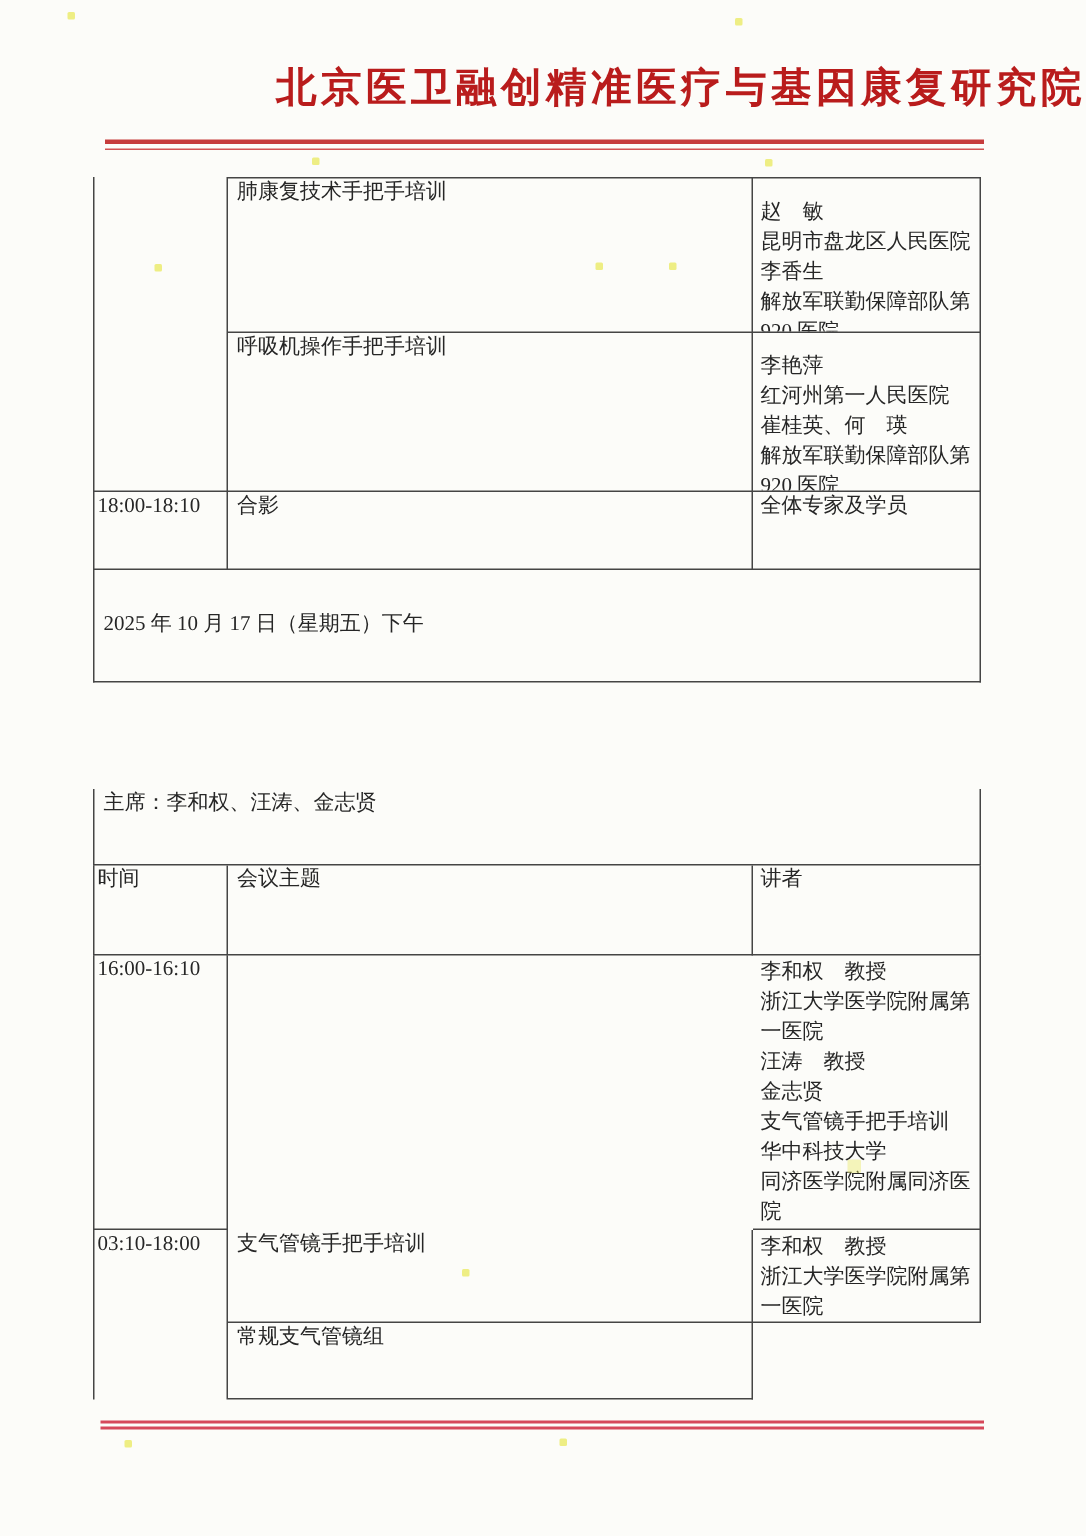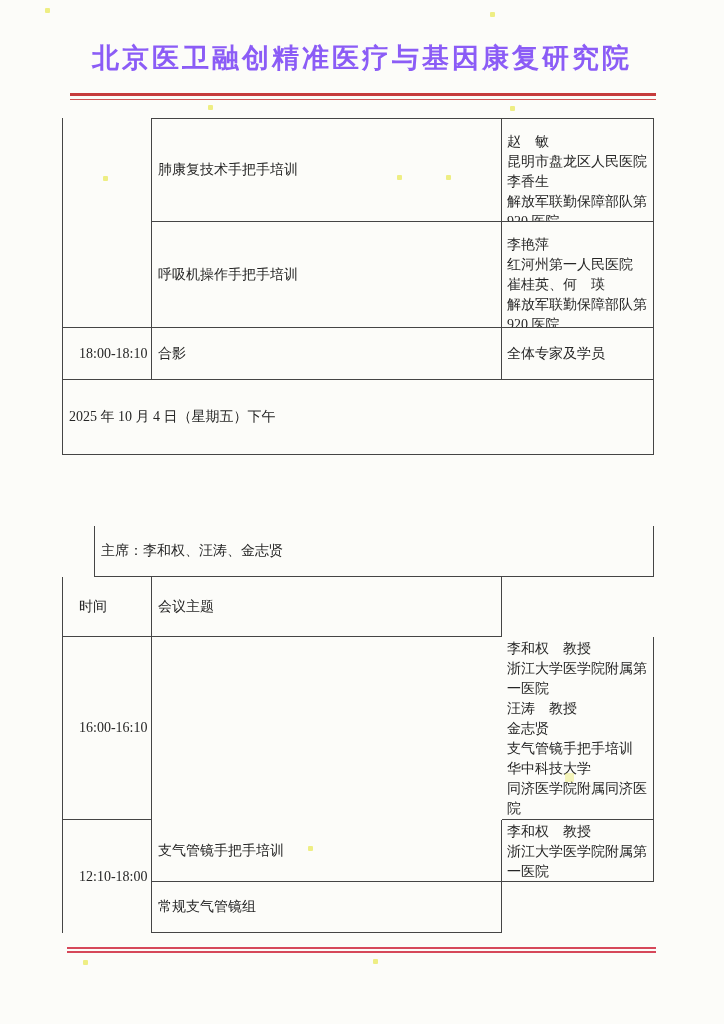--- a/index.html
+++ b/index.html
@@ -9,24 +9,24 @@
     font-family:"Liberation Serif","DejaVu Serif",serif;
     color:#262626;
     position:relative;
     overflow:hidden;
   }
   .page{position:absolute;inset:0;}
 
   
   .doc-title{
     position:absolute;top:40px;left:0;width:724px;
-    text-align:center;
+    text-align:right;
     font-size:27px;font-weight:bold;
     letter-spacing:3px;
-    color:#8b5cf6;
+    color:#b91c1c;
     margin:0;
   }
   .title-rule{
     position:absolute;top:93px;left:70px;width:586px;height:3px;
     border-top:3px solid #c63c3c;
     border-bottom:1px solid #d05252;
   }
   .footer-rule{
     position:absolute;top:947px;left:67px;width:589px;height:2px;
     border-top:2px solid #d6485a;
@@ -43,29 +43,29 @@
   }
   .cell{
     box-sizing:border-box;
     font-size:14px;line-height:20px;
     overflow:hidden;
   }
   .bl{border-left:1px solid #454545;}
   .br{border-right:1px solid #454545;}
   .bt{border-top:1px solid #454545;}
   .bb{border-bottom:1px solid #454545;}
-  .vc{display:flex;align-items:center;}
+  .vc{display:flex;align-items:flex-start;}
   .vcc{display:flex;flex-direction:column;justify-content:center;}
-  .time{padding-left:16px;letter-spacing:0px;}
+  .time{padding-left:2px;letter-spacing:0px;}
   .topic{padding-left:6px;}
   .speakers{padding:13px 2px 0 5px;word-break:break-all;}
   .line{white-space:pre-wrap;}
   .date-cell{padding-left:6px;line-height:24px;}
   .session-cell{padding:15px 0 0 6px;}
-  .chair-cell{padding-left:6px;margin-left:32px;}
+  .chair-cell{padding-left:6px;}
 
   
   .speck{position:absolute;width:5px;height:5px;background:#e9e95c;opacity:.75;border-radius:1px;}
 </style>
 </head>
 <body>
 
 <div class="page">
 
   <h1 class="doc-title">北京医卫融创精准医疗与基因康复研究院</h1>
@@ -99,50 +99,53 @@
       <span>18:00-18:10</span>
     </div>
     <div class="cell br bb vc topic" style="grid-area:3/2/4/3">
       <span>合影</span>
     </div>
     <div class="cell br bb vc speakers" style="grid-area:3/3/4/4;padding-top:0">
       <span>全体专家及学员</span>
     </div>
 
     <div class="cell bl br bb vcc date-cell" style="grid-area:4/1/5/4">
-      <div class="line">2025 年 10 月 4 日（星期五）下午</div>
+      <div class="line">2025 年 10 月 17 日（星期五）下午</div>
     </div>
 
 
     <div class="cell bl br bb vc chair-cell" style="grid-area:6/1/7/4">
       <span>主席：李和权、汪涛、金志贤</span>
     </div>
 
     <div class="cell bl br bb vc time" style="grid-area:7/1/8/2">
       <span>时间</span>
     </div>
     <div class="cell br bb vc topic" style="grid-area:7/2/8/3">
       <span>会议主题</span>
+    </div>
+    <div class="cell br bb vc speakers" style="grid-area:7/3/8/4;padding-top:0">
+      <span>讲者</span>
     </div>
 
     <div class="cell bl br bb vc time" style="grid-area:8/1/9/2">
       <span>16:00-16:10</span>
     </div>
     <div class="cell br bb speakers" style="grid-area:8/3/9/4;padding-top:2px">
       <div class="line">李和权　教授</div>
       <div class="line">浙江大学医学院附属第一医院</div>
       <div class="line">汪涛　教授</div>
       <div class="line">金志贤</div>
       <div class="line">支气管镜手把手培训</div>
       <div class="line">华中科技大学</div>
       <div class="line">同济医学院附属同济医院</div>
     </div>
 
     <div class="cell bl br vc time" style="grid-area:9/1/11/2">
-      <span>12:10-18:00</span>
+      <span>03:10-18:00</span>
     </div>
     <div class="cell br bb vc topic" style="grid-area:9/2/10/3">
       <span>支气管镜手把手培训</span>
     </div>
     <div class="cell br bb speakers" style="grid-area:9/3/10/4;padding-top:2px">
       <div class="line">李和权　教授</div>
       <div class="line">浙江大学医学院附属第一医院</div>
     </div>
     <div class="cell br bb vc topic" style="grid-area:10/2/11/3">
       <span>常规支气管镜组</span>

